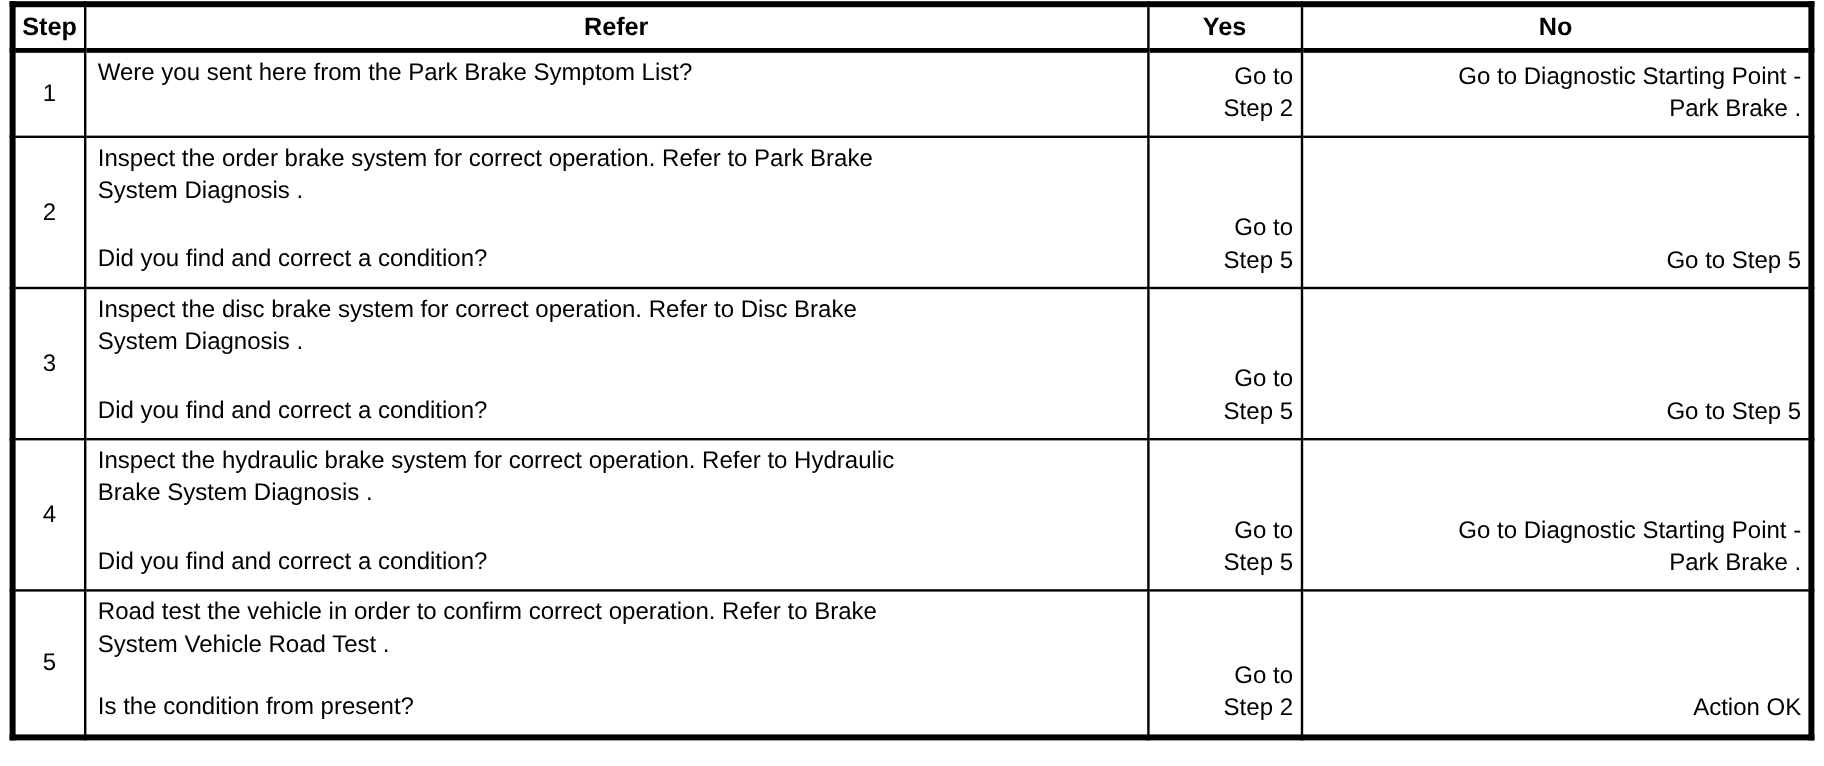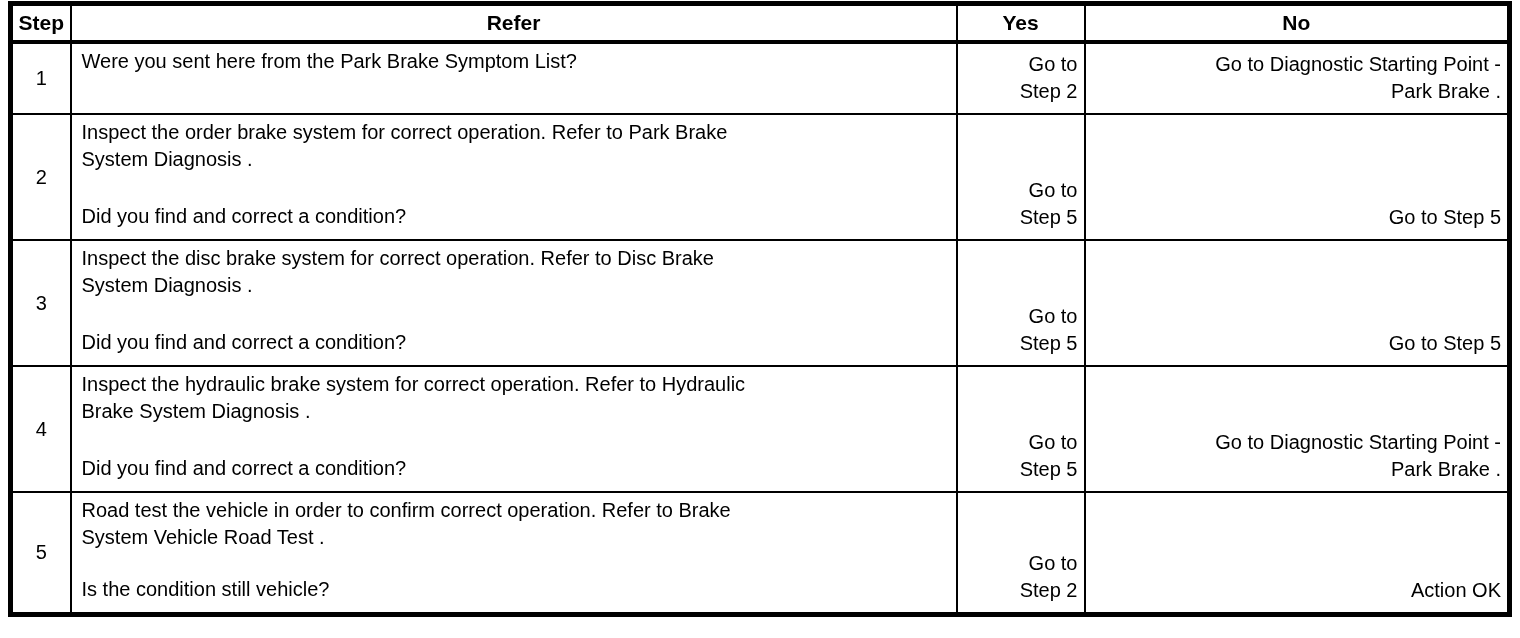--- a/index.html
+++ b/index.html
@@ -149,21 +149,21 @@
 Step 5</td>
         <td class="no">Go to Diagnostic Starting Point -
 Park Brake .</td>
       </tr>
       <tr class="row-5">
         <td class="step">5</td>
         <td class="action">
           <div class="action-inner">
             <div>Road test the vehicle in order to confirm correct operation. Refer to Brake
 System Vehicle Road Test .</div>
-            <div>Is the condition still vehicle?</div>
+            <div>Is the condition from present?</div>
           </div>
         </td>
         <td class="yes">Go to
 Step 2</td>
         <td class="no">Action OK</td>
       </tr>
     </tbody>
   </table>
 </div>
 

